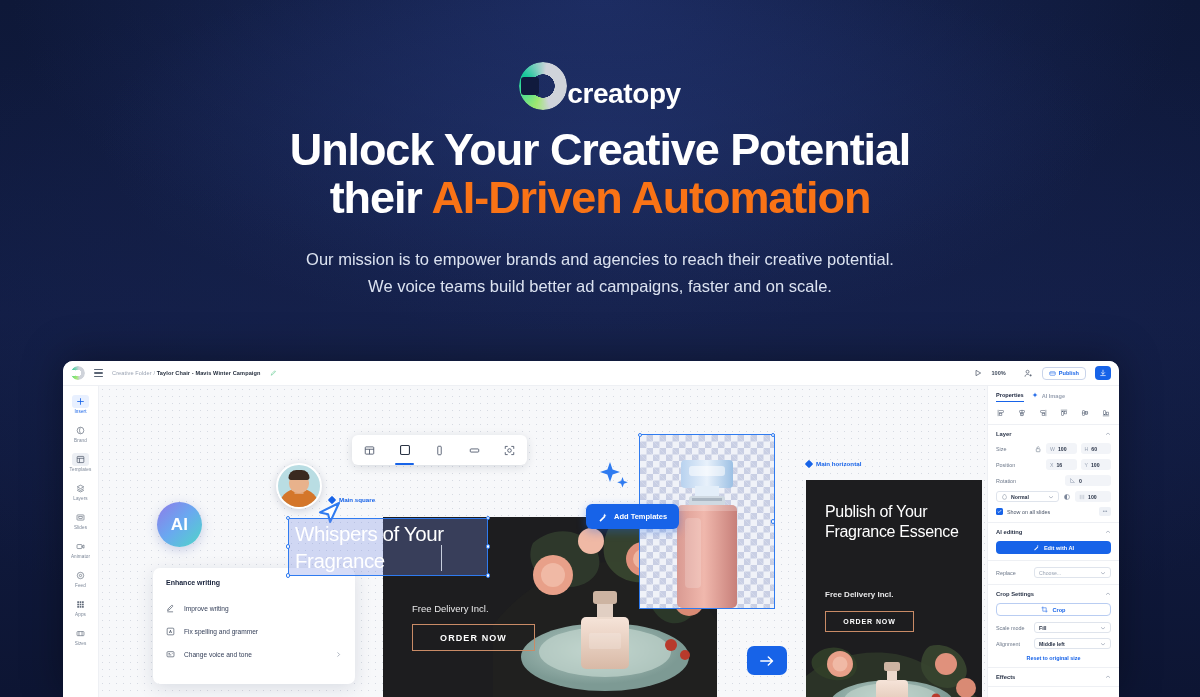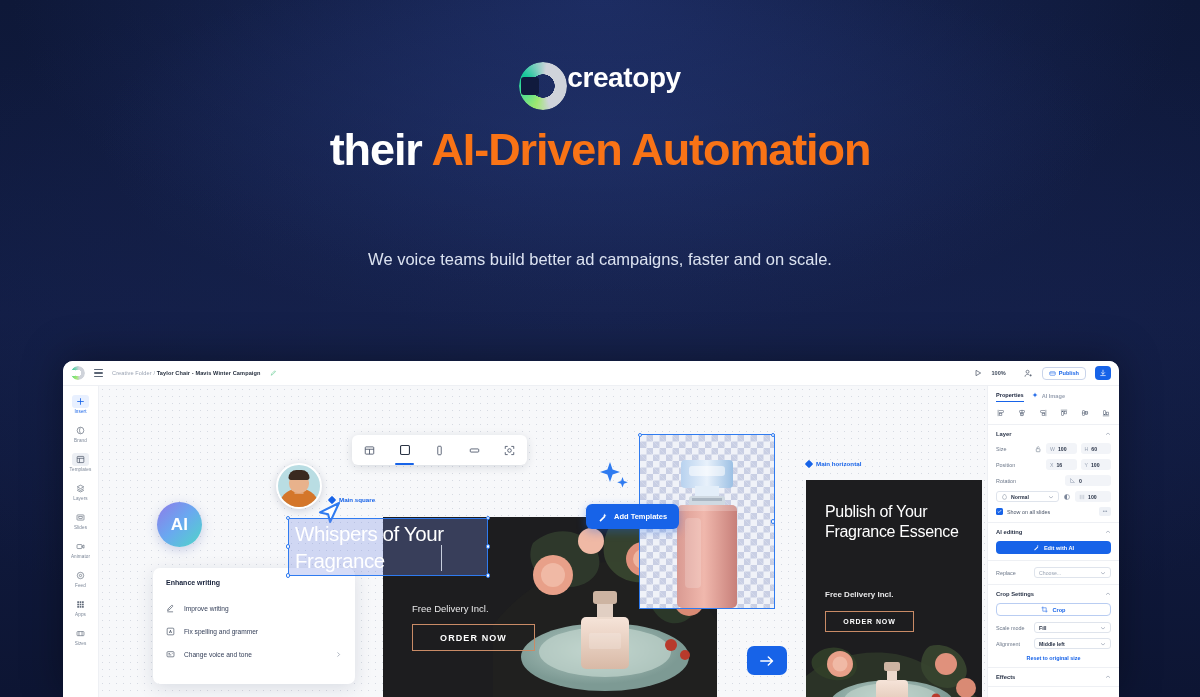--- a/index.html
+++ b/index.html
@@ -18,21 +18,21 @@
       linear-gradient(180deg,#0e1838 0%,#121d45 45%,#0d1533 100%);
   }
   .hero-bg::after{
     content:""; position:absolute; inset:0;
     background:radial-gradient(ellipse 60% 40% at 50% 20%, rgba(60,90,180,.18), rgba(0,0,0,0) 70%);
   }
 
   
   .logo-row{
     position:absolute; top:62px; left:0; right:0;
-    display:flex; align-items:flex-start; justify-content:center; 
+    display:flex; align-items:flex-end; justify-content:center; 
   }
   .logo-mark{ width:48px; height:48px; position:relative; }
   .logo-mark .ring{
     position:absolute; inset:0; border-radius:50%;
     background:conic-gradient(from 200deg,
        #9fe870 0deg, #3ddc97 60deg, #16c79a 100deg,
        #cfd3da 170deg, #cfd3da 320deg, #9fe870 360deg);
     -webkit-mask:radial-gradient(circle at 50% 50%, transparent 0 34%, #000 35%);
             mask:radial-gradient(circle at 50% 50%, transparent 0 34%, #000 35%);
   }
@@ -292,26 +292,28 @@
 
 <div class="logo-row">
   <div class="logo-mark">
     <div class="ring"></div>
       <div class="notch"></div>
   </div>
   <div class="logo-word">creatopy</div>
 </div>
 
 <div class="headline">
+  <div>Unlock Your Creative Potential</div>
   <div>
     <span>their </span><span class="accent">AI-Driven Automation</span>
   </div>
 </div>
 
 <div class="subhead">
+  <div>Our mission is to empower brands and agencies to reach their creative potential.</div>
   <div>We voice teams build better ad campaigns, faster and on scale.</div>
 </div>
 
 <div class="editor">
 
   <div class="topbar">
     <div class="tb-logo">
         <div class="ring"></div>
         <div class="notch"></div>
       </div>

